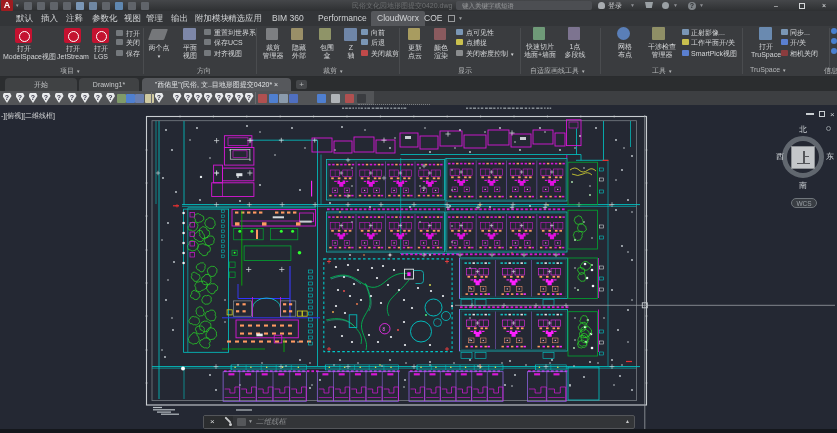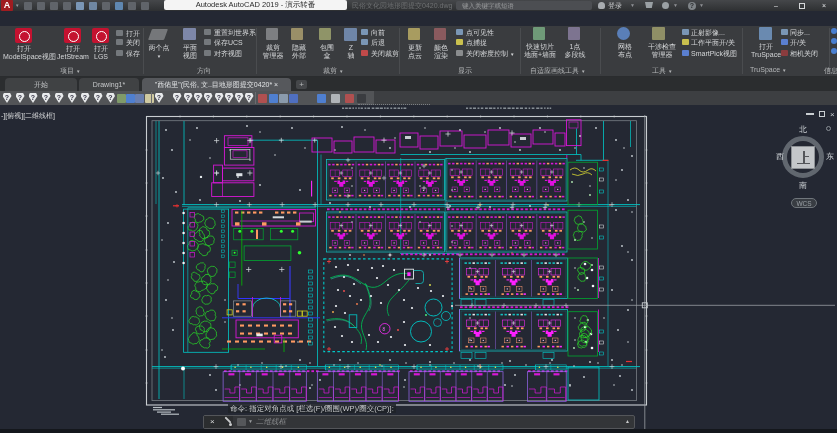--- a/index.html
+++ b/index.html
@@ -52,36 +52,52 @@
   <div class="ic" style="left:24px"></div>
       <div class="ic" style="left:37px"></div>
       <div class="ic" style="left:50px"></div>
       <div class="ic" style="left:63px"></div>
       <div class="ic" style="left:76px;background:#7a96b5"></div>
       <div class="ic" style="left:89px;background:#6f87a3"></div>
       <div class="ic" style="left:102px"></div>
       <div class="ic" style="left:115px;background:#5f87b0"></div>
       <div class="ic" style="left:128px"></div>
       <div class="ic" style="left:141px"></div>
-  <div id="titlepill">Autodesk AutoCAD 2019 - 演示转番</div>
   <div class="titletxt" style="left:352px;color:#6e7072">民俗文化园地形图提交0420.dwg</div>
   <div id="searchbox">键入关键字或短语</div>
   <div style="position:absolute;left:598px;top:2px;width:7px;height:7px;background:#a8acb0;border-radius:50% 50% 2px 2px"></div>
   <div class="titletxt" style="left:608px">登录</div>
   <div class="titletxt" style="left:630px;color:#8e9094;font-size:5px">▼</div>
   <div style="position:absolute;left:645px;top:2px;width:8px;height:6px;background:#9aa0a4;clip-path:polygon(0 0,100% 0,85% 100%,15% 100%)"></div>
   <div style="position:absolute;left:662px;top:2px;width:7px;height:7px;background:#9aa0a4;border-radius:50%"></div>
   <div class="titletxt" style="left:673px;color:#8e9094;font-size:5px">▼</div>
   <div style="position:absolute;left:688px;top:1.5px;width:8px;height:8px;background:#7f8488;border-radius:50%;color:#2c2e30;font-size:7px;line-height:8px;text-align:center;font-weight:bold">?</div>
   <div class="titletxt" style="left:699px;color:#8e9094;font-size:5px">▼</div>
   <div class="titletxt" style="left:774px;letter-spacing:8px;color:#e4e6e8">–</div>
   <div style="position:absolute;left:799px;top:2.5px;width:6px;height:6px;border:1px solid #d4d6d8"></div>
   <div class="titletxt" style="left:822px;color:#e4e6e8">×</div>
 </div>
 
+<div id="tabrow">
+  <div class="tab" style="left:16px">默认</div>
+  <div class="tab" style="left:41px">插入</div>
+  <div class="tab" style="left:66px">注释</div>
+  <div class="tab" style="left:92px">参数化</div>
+  <div class="tab" style="left:124px">视图</div>
+  <div class="tab" style="left:146px">管理</div>
+  <div class="tab" style="left:171px">输出</div>
+  <div class="tab" style="left:195px">附加模块</div>
+  <div class="tab" style="left:228px">精选应用</div>
+  <div class="tab" style="left:272px">BIM 360</div>
+  <div class="tab" style="left:318px">Performance</div>
+  <div class="tab active" style="left:371px">CloudWorx</div>
+  <div class="tab" style="left:424px">COE</div>
+  <div style="position:absolute;left:448px;top:4px;width:7px;height:7px;border:1px solid #9a9c9e"></div>
+      <div class="tab" style="left:458px;color:#9a9c9e;font-size:5px">▼</div>
+</div>
 
 <div id="ribbon">
 
   <div class="redic" style="left:15px;top:2px"></div>
   <div class="redic" style="left:64px;top:2px"></div>
   <div class="redic" style="left:92px;top:2px"></div>
   <div class="rlab" style="left:3px;top:19px;width:42px">打开<br>ModelSpace视图</div>
   <div class="rlab" style="left:53px;top:19px;width:40px">打开<br>JetStream</div>
   <div class="rlab" style="left:88px;top:19px;width:26px">打开<br>LGS</div>
   <div class="gic" style="left:116px;top:4px;width:7px;height:6px"></div>
@@ -1783,21 +1799,20 @@
   <div style="position:absolute;left:11px;top:4px;width:1.5px;height:13px;background:#54565a"></div>
   <div style="position:absolute;left:12px;top:9px;width:5px;height:1.5px;background:#54565a"></div>
   <div style="position:absolute;left:5px;top:16px;width:13px;height:1.5px;background:#54565a"></div>
 </div>
   <div style="position:absolute;left:29px;top:14px;color:#c9ced2;font-size:8px">北</div>
   <div style="position:absolute;left:6px;top:41px;color:#c9ced2;font-size:8px">西</div>
   <div style="position:absolute;left:56px;top:41px;color:#c9ced2;font-size:8px">东</div>
   <div style="position:absolute;left:29px;top:70px;color:#c9ced2;font-size:8px">南</div>
   <div style="position:absolute;left:21px;top:88px;width:26px;height:10px;border:1px solid #70767c;border-radius:5px;background:#383c42;color:#9aa0a6;font-size:6.5px;text-align:center;line-height:10px">WCS</div>
 </div>
-  <div id="cmdhist">命令: 指定对角点或 [栏选(F)/圈围(WP)/圈交(CP)]:</div>
   <div id="cmdbar">
     <div class="lsec"></div>
     <div style="position:absolute;left:6px;top:1px;color:#d8dadb;font-size:8px">×</div>
     <div style="position:absolute;left:20px;top:3px;width:8px;height:2px;background:#c8cacb;transform:rotate(45deg);border-radius:1px"></div>
         <div style="position:absolute;left:25px;top:7px;width:3px;height:3px;background:#c8cacb;border-radius:50%"></div>
     <div style="position:absolute;left:33px;top:2px;width:9px;height:8px;background:#55575a;border-radius:1px"></div>
     <div style="position:absolute;left:44px;top:2px;color:#9a9c9e;font-size:5px">▼</div>
     <div class="ph">二维线框</div>
     <div style="position:absolute;right:4px;top:2px;color:#c8cacb;font-size:5px">▲</div>
   </div>

